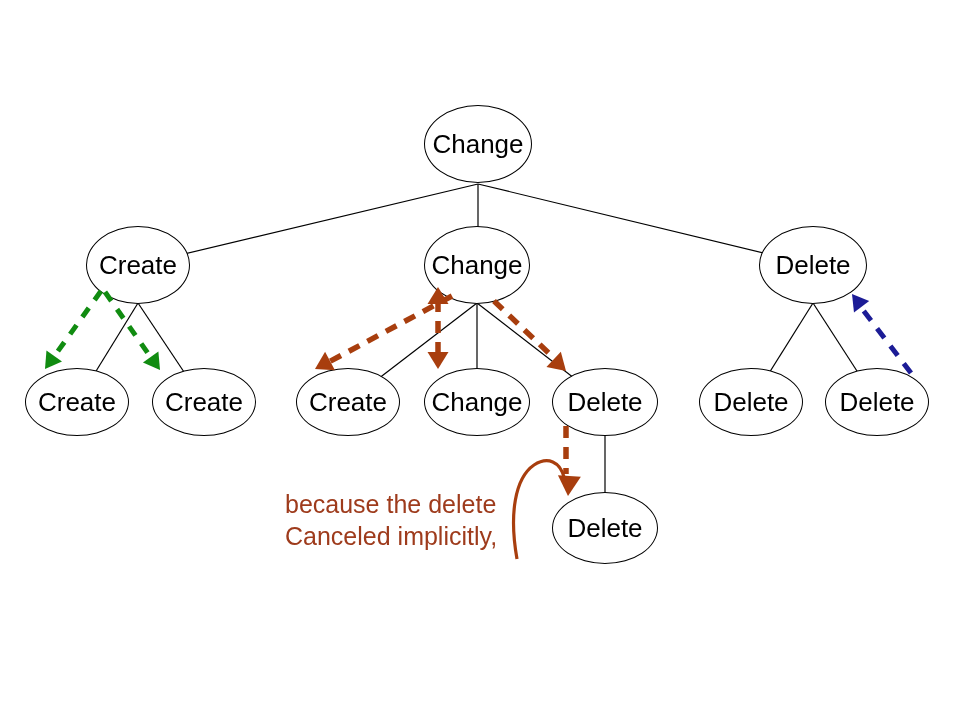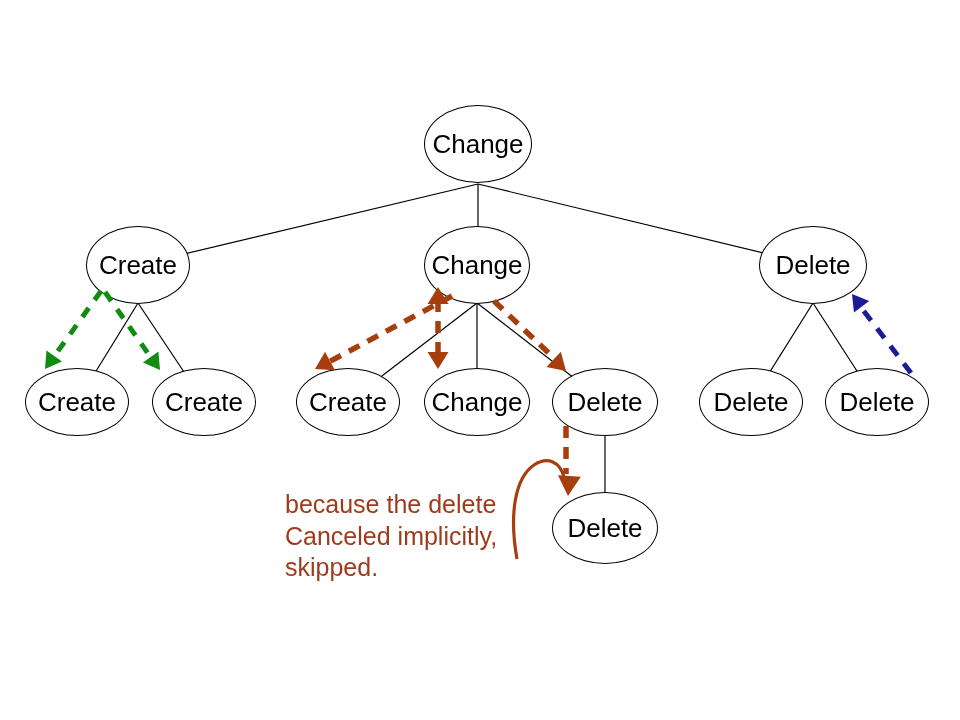--- a/index.html
+++ b/index.html
@@ -127,16 +127,15 @@
     <g stroke="none" fill="#1c1c96">
       <polygon points="0,0 -16,-9.5 -16,9.5" transform="translate(852,294) rotate(-126.8)"></polygon>
     </g>
 
     <path d="M 517 559 C 509 514 515 478 534 465 C 548 456 560 462 564 477" fill="none" stroke-width="3.2" stroke="#a83e0e"></path>
   </svg>
 
   <div class="annotation" style="color: rgb(158, 59, 28);">
     <span>because the delete</span>
     <span>Canceled implicitly,</span>
-    <span>skipped.</span>
   </div>
 
 </div>
 
 </body></html>

